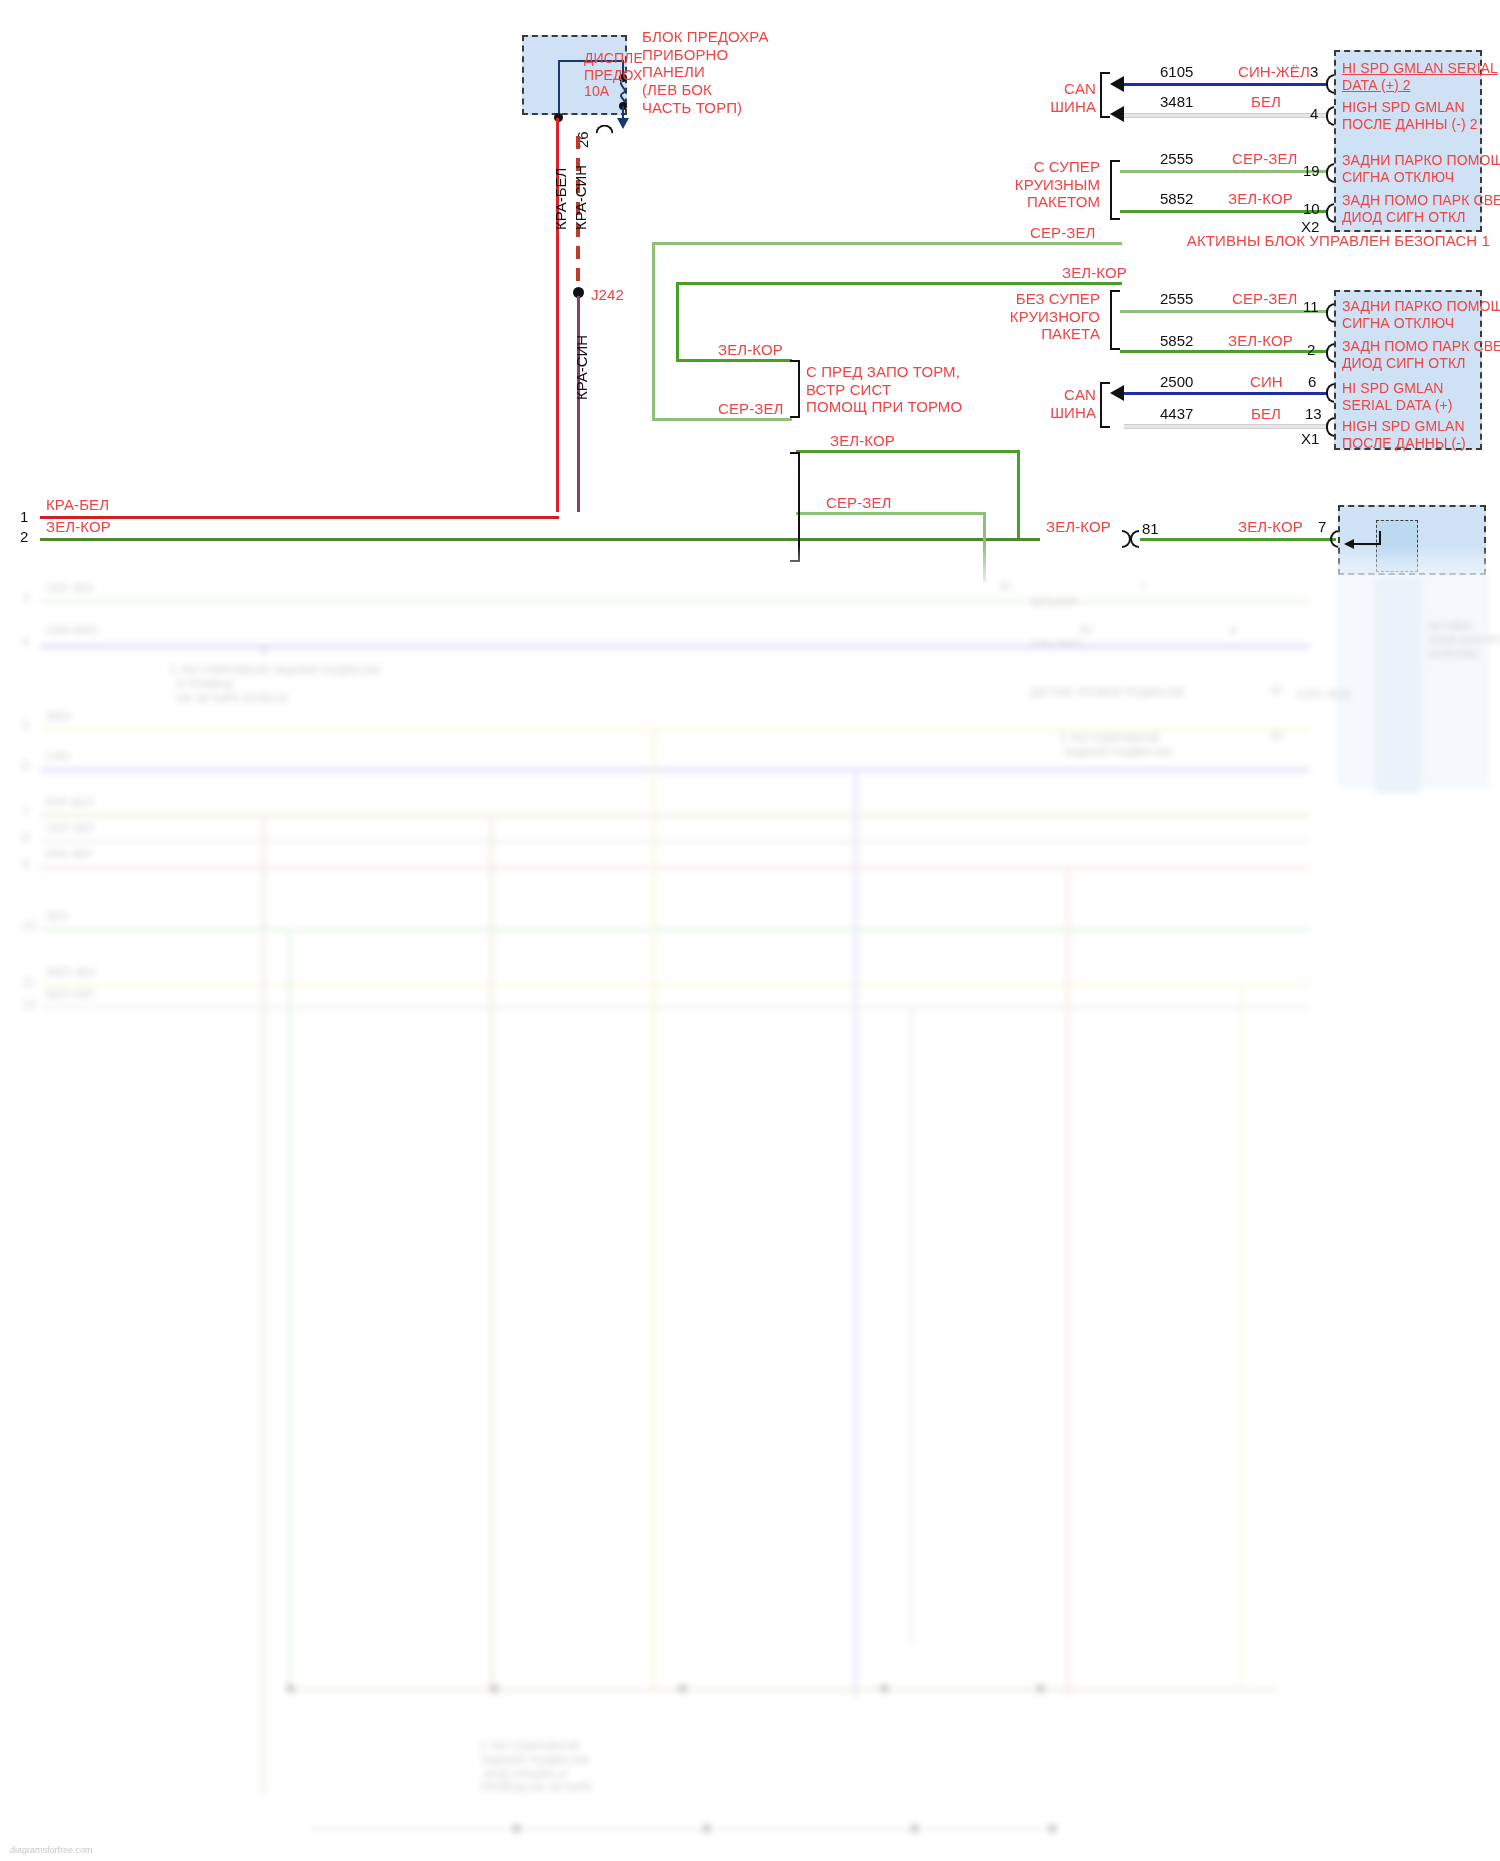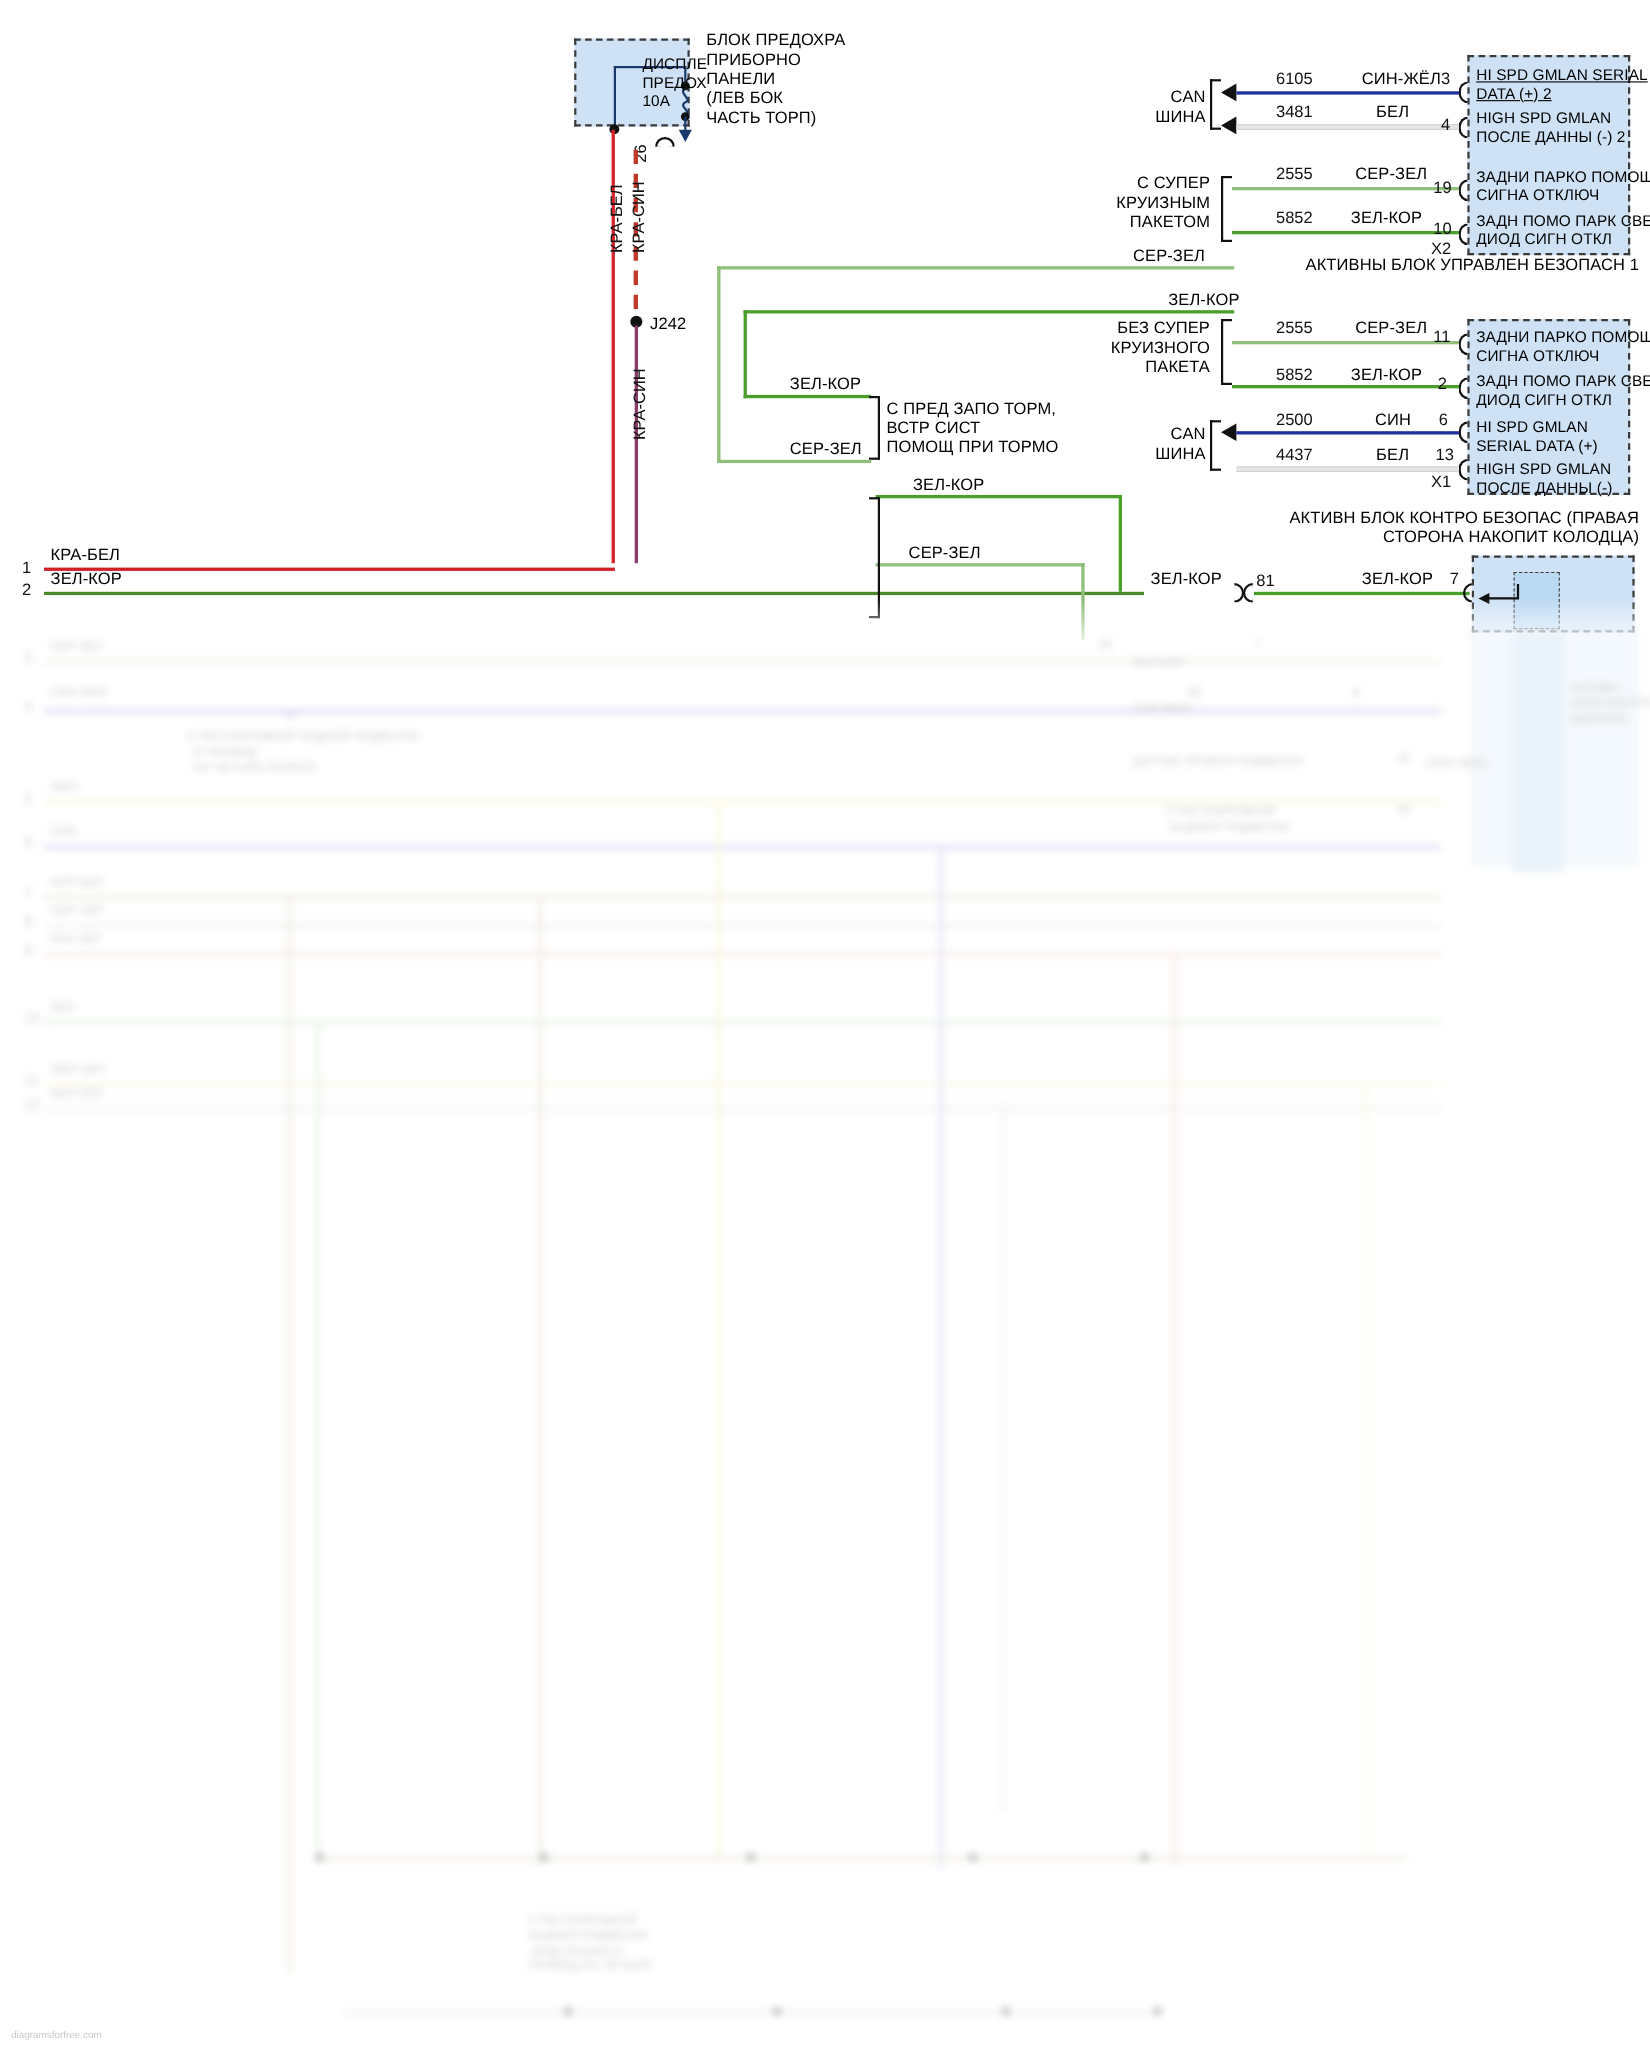--- a/index.html
+++ b/index.html
@@ -3,21 +3,21 @@
 <meta charset="utf-8">
 <style>
   html,body{margin:0;padding:0;background:#ffffff;}
   body{font-family:"Liberation Sans",sans-serif;}
   #page{position:relative;width:1500px;height:1861px;background:#ffffff;overflow:hidden;}
 
   
   .wire{position:absolute;background:#000;}
   .hw{height:3px;}
   .vw{width:3px;}
-  .lbl{position:absolute;font-size:15px;color:#000000;white-space:pre;line-height:1.18;letter-spacing:.1px;}
+  .lbl{position:absolute;font-size:15px;color:#ef4444;white-space:pre;line-height:1.18;letter-spacing:.1px;}
   .lbl.c{text-align:center;}
   .num{position:absolute;font-size:15px;color:#111;}
   .vlbl{position:absolute;font-size:15px;color:#111;white-space:nowrap;
         transform-origin:0 0;transform:rotate(-90deg);}
 
   .box-dash{position:absolute;border:2px dashed #3b3b3b;background:#cfe2f5;box-sizing:border-box;}
   .box-solid{position:absolute;border:1px solid #4a78a8;background:#cfe2f5;box-sizing:border-box;}
 
   .dot{position:absolute;width:9px;height:9px;border-radius:50%;background:#111;}
 
@@ -191,22 +191,20 @@
 
   <div class="box-dash" style="left:1334px;top:290px;width:148px;height:160px;"></div>
   <div class="lbl" style="left:1342px;top:298px;font-size:14px;">ЗАДНИ ПАРКО ПОМОЩ
 СИГНА ОТКЛЮЧ</div>
   <div class="lbl" style="left:1342px;top:338px;font-size:14px;">ЗАДН ПОМО ПАРК СВЕТ
 ДИОД СИГН ОТКЛ</div>
   <div class="lbl" style="left:1342px;top:380px;font-size:14px;">HI SPD GMLAN
 SERIAL DATA (+)</div>
   <div class="lbl" style="left:1342px;top:418px;font-size:14px;">HIGH SPD GMLAN
 ПОСЛЕ ДАННЫ (-)</div>
-  <div class="lbl" style="left:1110px;top:462px;width:380px;text-align:right;">АКТИВН БЛОК КОНТРО БЕЗОПАС (ПРАВАЯ
-СТОРОНА НАКОПИТ КОЛОДЦА)</div>
 
   <div class="wire hw" style="left:652px;top:242px;width:470px;background:#8fbf7a;"></div>
   <div class="wire vw" style="left:652px;top:242px;height:178px;background:#8fbf7a;"></div>
   <div class="lbl" style="left:1030px;top:224px;">СЕР-ЗЕЛ</div>
 
   <div class="wire hw" style="left:676px;top:282px;width:446px;background:#4a9e2a;"></div>
   <div class="wire vw" style="left:676px;top:282px;height:80px;background:#4a9e2a;"></div>
   <div class="wire hw" style="left:676px;top:359px;width:116px;background:#4a9e2a;"></div>
   <div class="lbl" style="left:1062px;top:264px;">ЗЕЛ-КОР</div>
   <div class="lbl" style="left:718px;top:341px;">ЗЕЛ-КОР</div>

